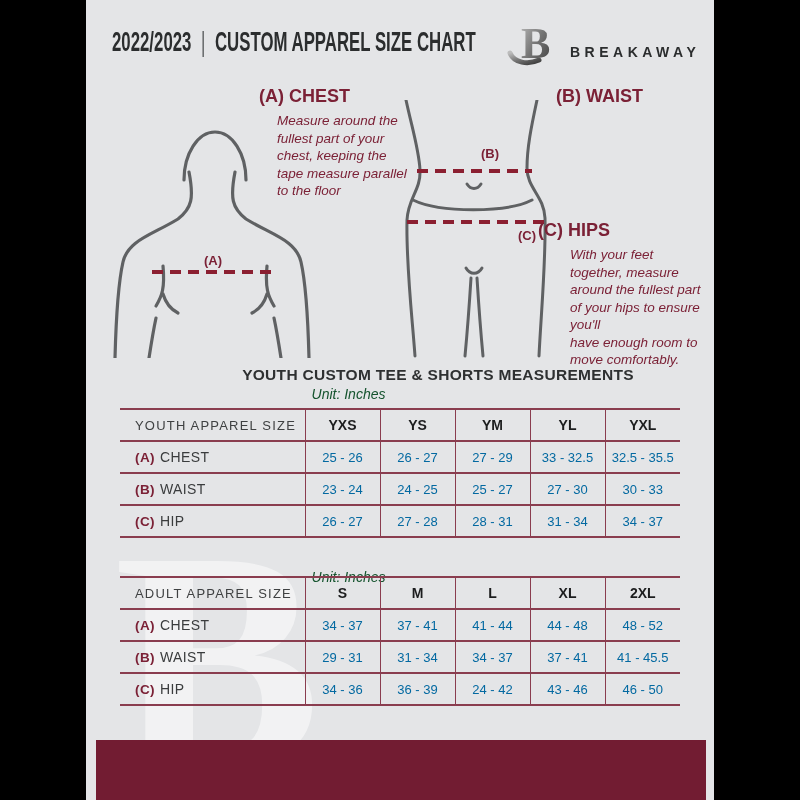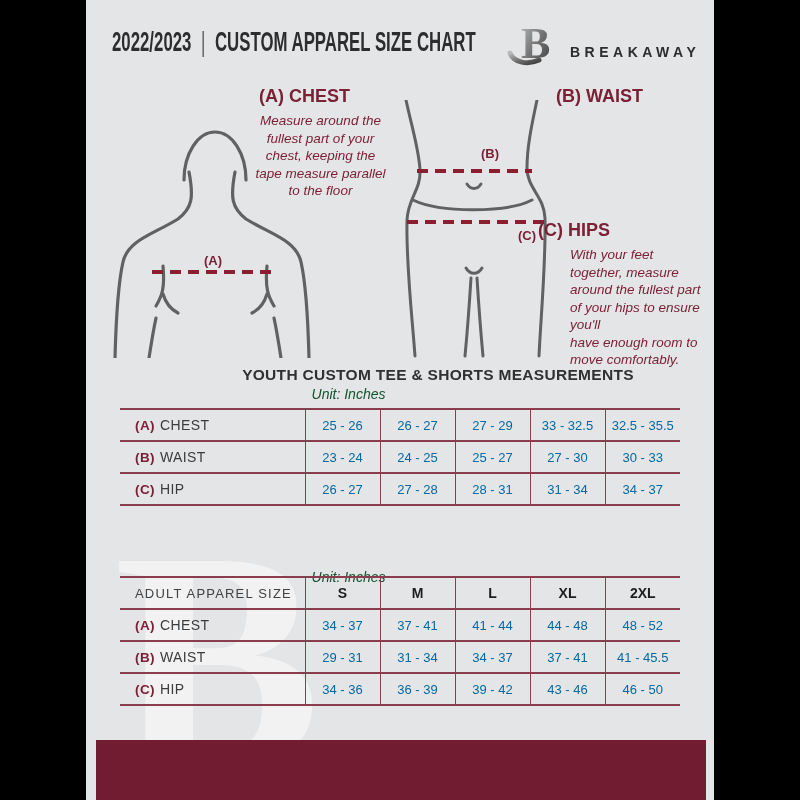--- a/index.html
+++ b/index.html
@@ -111,21 +111,21 @@
     <div class="abs dash-label" style="left:118px;top:253px;">(A)</div>
     <div class="abs dash" style="left:66px;top:270px;width:126px;"></div>
 
     <div class="abs dash-label" style="left:395px;top:146px;">(B)</div>
     <div class="abs dash" style="left:331px;top:169px;width:115px;"></div>
 
     <div class="abs dash" style="left:321px;top:220px;width:142px;"></div>
     <div class="abs dash-label" style="left:432px;top:228px;">(C)</div>
 
     <div class="abs ins-head" style="left:173px;top:86px;">(A) CHEST</div>
-    <div class="abs ins-body" style="left:162px;top:112px;width:145px;text-align:center;">Measure around the
+    <div class="abs ins-body" style="left:191px;top:112px;width:145px;">Measure around the
 fullest part of your
 chest, keeping the
 tape measure parallel
 to the floor</div>
 
     <div class="abs ins-head" style="left:470px;top:86px;">(B) WAIST</div>
 
     <div class="abs ins-head" style="left:452px;top:220px;">(C) HIPS</div>
     <div class="abs ins-body" style="left:484px;top:246px;width:165px;">With your feet
 together, measure
@@ -141,20 +141,28 @@
     <table class="size-table" style="top:408px;">
       <colgroup>
           <col class="c0">
           <col>
           <col>
           <col>
           <col>
           <col>
         </colgroup>
       <tbody>
+          <tr>
+        <th class="lblcol">YOUTH APPAREL SIZE</th>
+        <th class="size">YXS</th>
+        <th class="size">YS</th>
+        <th class="size">YM</th>
+        <th class="size">YL</th>
+        <th class="size">YXL</th>
+      </tr>
       <tr>
         <td class="lblcol"><span class="pfx">(A)</span><span>CHEST</span></td>
         <td>25 - 26</td>
         <td>26 - 27</td>
         <td>27 - 29</td>
         <td>33 - 32.5</td>
         <td>32.5 - 35.5</td>
       </tr>
       <tr>
         <td class="lblcol"><span class="pfx">(B)</span><span>WAIST</span></td>
@@ -208,21 +216,21 @@
         <td>29 - 31</td>
         <td>31 - 34</td>
         <td>34 - 37</td>
         <td>37 - 41</td>
         <td>41 - 45.5</td>
       </tr>
       <tr>
         <td class="lblcol"><span class="pfx">(C)</span><span>HIP</span></td>
         <td>34 - 36</td>
         <td>36 - 39</td>
-        <td>39 - 42</td>
+        <td>24 - 42</td>
         <td>43 - 46</td>
         <td>46 - 50</td>
       </tr>
     </tbody>
       </table>
 
     <div class="abs footer-bar"></div>
 
   </div>
 </div>

